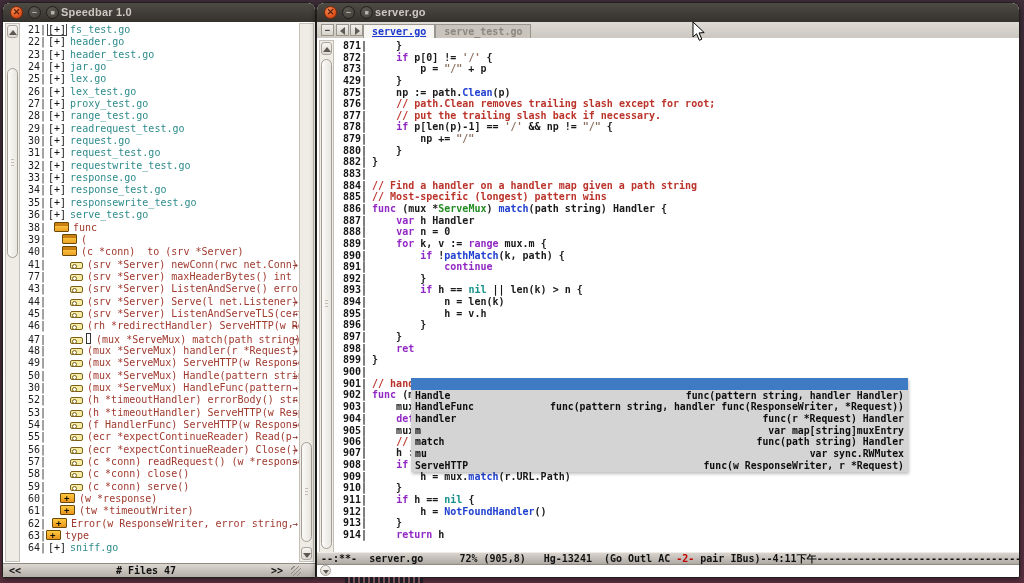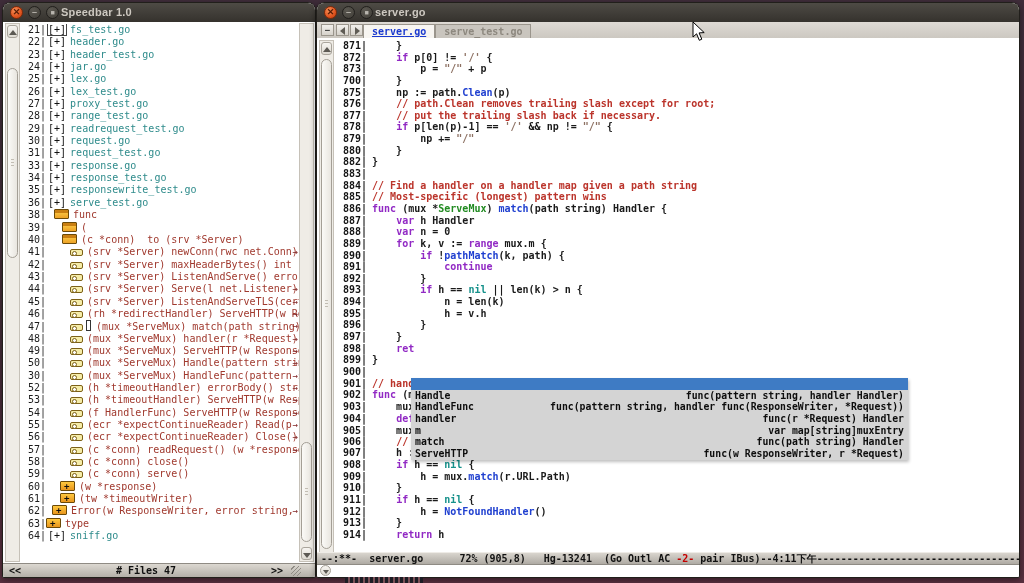--- a/index.html
+++ b/index.html
@@ -119,29 +119,30 @@
         <div class="sb-row"><span class="sb-num">22</span><span class="sb-bar">|</span><span style="display: inline-block; width: 2px;"></span><span class="sb-exp">[+]</span><span class="sb-text c-file">header.go</span></div>
         <div class="sb-row"><span class="sb-num">23</span><span class="sb-bar">|</span><span style="display: inline-block; width: 2px;"></span><span class="sb-exp">[+]</span><span class="sb-text c-file">header_test.go</span></div>
         <div class="sb-row"><span class="sb-num">24</span><span class="sb-bar">|</span><span style="display: inline-block; width: 2px;"></span><span class="sb-exp">[+]</span><span class="sb-text c-file">jar.go</span></div>
         <div class="sb-row"><span class="sb-num">25</span><span class="sb-bar">|</span><span style="display: inline-block; width: 2px;"></span><span class="sb-exp">[+]</span><span class="sb-text c-file">lex.go</span></div>
         <div class="sb-row"><span class="sb-num">26</span><span class="sb-bar">|</span><span style="display: inline-block; width: 2px;"></span><span class="sb-exp">[+]</span><span class="sb-text c-file">lex_test.go</span></div>
         <div class="sb-row"><span class="sb-num">27</span><span class="sb-bar">|</span><span style="display: inline-block; width: 2px;"></span><span class="sb-exp">[+]</span><span class="sb-text c-file">proxy_test.go</span></div>
         <div class="sb-row"><span class="sb-num">28</span><span class="sb-bar">|</span><span style="display: inline-block; width: 2px;"></span><span class="sb-exp">[+]</span><span class="sb-text c-file">range_test.go</span></div>
         <div class="sb-row"><span class="sb-num">29</span><span class="sb-bar">|</span><span style="display: inline-block; width: 2px;"></span><span class="sb-exp">[+]</span><span class="sb-text c-file">readrequest_test.go</span></div>
         <div class="sb-row"><span class="sb-num">30</span><span class="sb-bar">|</span><span style="display: inline-block; width: 2px;"></span><span class="sb-exp">[+]</span><span class="sb-text c-file">request.go</span></div>
         <div class="sb-row"><span class="sb-num">31</span><span class="sb-bar">|</span><span style="display: inline-block; width: 2px;"></span><span class="sb-exp">[+]</span><span class="sb-text c-file">request_test.go</span></div>
+        <div class="sb-row"><span class="sb-num">32</span><span class="sb-bar">|</span><span style="display: inline-block; width: 2px;"></span><span class="sb-exp">[+]</span><span class="sb-text c-file">requestwrite_test.go</span></div>
         <div class="sb-row"><span class="sb-num">33</span><span class="sb-bar">|</span><span style="display: inline-block; width: 2px;"></span><span class="sb-exp">[+]</span><span class="sb-text c-file">response.go</span></div>
         <div class="sb-row"><span class="sb-num">34</span><span class="sb-bar">|</span><span style="display: inline-block; width: 2px;"></span><span class="sb-exp">[+]</span><span class="sb-text c-file">response_test.go</span></div>
         <div class="sb-row"><span class="sb-num">35</span><span class="sb-bar">|</span><span style="display: inline-block; width: 2px;"></span><span class="sb-exp">[+]</span><span class="sb-text c-file">responsewrite_test.go</span></div>
         <div class="sb-row"><span class="sb-num">36</span><span class="sb-bar">|</span><span style="display: inline-block; width: 2px;"></span><span class="sb-exp">[+]</span><span class="sb-text c-file">serve_test.go</span></div>
         <div class="sb-row"><span class="sb-num">38</span><span class="sb-bar">|</span><span style="display: inline-block; width: 8px;"></span><span class="ico ico-fo"></span><span class="sb-text c-tag">func</span></div>
         <div class="sb-row"><span class="sb-num">39</span><span class="sb-bar">|</span><span style="display: inline-block; width: 16px;"></span><span class="ico ico-fo"></span><span class="sb-text c-tag">(</span></div>
         <div class="sb-row"><span class="sb-num">40</span><span class="sb-bar">|</span><span style="display: inline-block; width: 16px;"></span><span class="ico ico-fo"></span><span class="sb-text c-tag">(c *conn)  to (srv *Server)</span></div>
         <div class="sb-row"><span class="sb-num">41</span><span class="sb-bar">|</span><span style="display: inline-block; width: 24px;"></span><span class="ico ico-tag"></span><span class="sb-text c-tag">(srv *Server) newConn(rwc net.Conn) (</span><span class="sb-arrow">→</span></div>
-        <div class="sb-row"><span class="sb-num">42</span><span class="sb-bar">|</span><span style="display: inline-block; width: 24px;"></span><span class="ico ico-tag"></span><span class="sb-text c-tag">(srv *Server) maxHeaderBytes() int</span></div>
+        <div class="sb-row"><span class="sb-num">77</span><span class="sb-bar">|</span><span style="display: inline-block; width: 24px;"></span><span class="ico ico-tag"></span><span class="sb-text c-tag">(srv *Server) maxHeaderBytes() int</span></div>
         <div class="sb-row"><span class="sb-num">43</span><span class="sb-bar">|</span><span style="display: inline-block; width: 24px;"></span><span class="ico ico-tag"></span><span class="sb-text c-tag">(srv *Server) ListenAndServe() error</span></div>
         <div class="sb-row"><span class="sb-num">44</span><span class="sb-bar">|</span><span style="display: inline-block; width: 24px;"></span><span class="ico ico-tag"></span><span class="sb-text c-tag">(srv *Server) Serve(l net.Listener) e</span><span class="sb-arrow">→</span></div>
         <div class="sb-row"><span class="sb-num">45</span><span class="sb-bar">|</span><span style="display: inline-block; width: 24px;"></span><span class="ico ico-tag"></span><span class="sb-text c-tag">(srv *Server) ListenAndServeTLS(certF</span><span class="sb-arrow">→</span></div>
         <div class="sb-row"><span class="sb-num">46</span><span class="sb-bar">|</span><span style="display: inline-block; width: 24px;"></span><span class="ico ico-tag"></span><span class="sb-text c-tag">(rh *redirectHandler) ServeHTTP(w Res</span><span class="sb-arrow">→</span></div>
         <div class="sb-row"><span class="sb-num">47</span><span class="sb-bar">|</span><span style="display: inline-block; width: 24px;"></span><span class="ico ico-tag"></span><span class="sb-cur2" style="margin-left: 3px;"></span><span class="sb-text c-tag">(mux *ServeMux) match(path string) Ha</span><span class="sb-arrow">→</span></div>
         <div class="sb-row"><span class="sb-num">48</span><span class="sb-bar">|</span><span style="display: inline-block; width: 24px;"></span><span class="ico ico-tag"></span><span class="sb-text c-tag">(mux *ServeMux) handler(r *Request) H</span><span class="sb-arrow">→</span></div>
         <div class="sb-row"><span class="sb-num">49</span><span class="sb-bar">|</span><span style="display: inline-block; width: 24px;"></span><span class="ico ico-tag"></span><span class="sb-text c-tag">(mux *ServeMux) ServeHTTP(w ResponseW</span><span class="sb-arrow">→</span></div>
         <div class="sb-row"><span class="sb-num">50</span><span class="sb-bar">|</span><span style="display: inline-block; width: 24px;"></span><span class="ico ico-tag"></span><span class="sb-text c-tag">(mux *ServeMux) Handle(pattern string</span><span class="sb-arrow">→</span></div>
         <div class="sb-row"><span class="sb-num">30</span><span class="sb-bar">|</span><span style="display: inline-block; width: 24px;"></span><span class="ico ico-tag"></span><span class="sb-text c-tag">(mux *ServeMux) HandleFunc(pattern st</span><span class="sb-arrow">→</span></div>
         <div class="sb-row"><span class="sb-num">52</span><span class="sb-bar">|</span><span style="display: inline-block; width: 24px;"></span><span class="ico ico-tag"></span><span class="sb-text c-tag">(h *timeoutHandler) errorBody() strin</span><span class="sb-arrow">→</span></div>
@@ -200,21 +201,21 @@
     <div id="ed-tabs">
         <div class="tab active">server.go</div>
         <div class="tab inactive">serve_test.go</div>
       </div>
   </div>
   <div id="ed-body">
     <div id="code-lines">
         <div class="cl"><span class="cl-n">871</span><span class="cl-bar">|</span><span class="cl-t"><span class="sp">    }</span></span></div>
         <div class="cl"><span class="cl-n">872</span><span class="cl-bar">|</span><span class="cl-t"><span class="sp">    </span><span class="sk">if</span><span class="sp"> p[0] != </span><span class="ss">'/'</span><span class="sp"> {</span></span></div>
         <div class="cl"><span class="cl-n">873</span><span class="cl-bar">|</span><span class="cl-t"><span class="sp">        p = </span><span class="ss">"/"</span><span class="sp"> + p</span></span></div>
-        <div class="cl"><span class="cl-n">700</span><span class="cl-bar">|</span><span class="cl-t"><span class="sp">    }</span></span></div>
+        <div class="cl"><span class="cl-n">429</span><span class="cl-bar">|</span><span class="cl-t"><span class="sp">    }</span></span></div>
         <div class="cl"><span class="cl-n">875</span><span class="cl-bar">|</span><span class="cl-t"><span class="sp">    np := path.</span><span class="sf">Clean</span><span class="sp">(p)</span></span></div>
         <div class="cl"><span class="cl-n">876</span><span class="cl-bar">|</span><span class="cl-t"><span class="sp">    </span><span class="sc">// path.Clean removes trailing slash except for root;</span></span></div>
         <div class="cl"><span class="cl-n">877</span><span class="cl-bar">|</span><span class="cl-t"><span class="sp">    </span><span class="sc">// put the trailing slash back if necessary.</span></span></div>
         <div class="cl"><span class="cl-n">878</span><span class="cl-bar">|</span><span class="cl-t"><span class="sp">    </span><span class="sk">if</span><span class="sp"> p[len(p)-1] == </span><span class="ss">'/'</span><span class="sp"> &amp;&amp; np != </span><span class="ss">"/"</span><span class="sp"> {</span></span></div>
         <div class="cl"><span class="cl-n">879</span><span class="cl-bar">|</span><span class="cl-t"><span class="sp">        np += </span><span class="ss">"/"</span></span></div>
         <div class="cl"><span class="cl-n">880</span><span class="cl-bar">|</span><span class="cl-t"><span class="sp">    }</span></span></div>
         <div class="cl"><span class="cl-n">882</span><span class="cl-bar">|</span><span class="cl-t"><span class="sp">}</span></span></div>
         <div class="cl"><span class="cl-n">883</span><span class="cl-bar">|</span><span class="cl-t"></span></div>
         <div class="cl"><span class="cl-n">884</span><span class="cl-bar">|</span><span class="cl-t"><span class="sc">// Find a handler on a handler map given a path string</span></span></div>
         <div class="cl"><span class="cl-n">885</span><span class="cl-bar">|</span><span class="cl-t"><span class="sc">// Most-specific (longest) pattern wins</span></span></div>
@@ -248,20 +249,21 @@
         <div class="cl"><span class="cl-n">913</span><span class="cl-bar">|</span><span class="cl-t"><span class="sp">    }</span></span></div>
         <div class="cl"><span class="cl-n">914</span><span class="cl-bar">|</span><span class="cl-t"><span class="sp">    </span><span class="sk">return</span><span class="sp"> h</span></span></div>
       </div>
     <div id="popup">
         <div class="pp-row sel"></div>
         <div class="pp-row"><span>Handle</span><span>func(pattern string, handler Handler)</span></div>
         <div class="pp-row"><span>HandleFunc</span><span>func(pattern string, handler func(ResponseWriter, *Request))</span></div>
         <div class="pp-row"><span>handler</span><span>func(r *Request) Handler</span></div>
         <div class="pp-row"><span>m</span><span>var map[string]muxEntry</span></div>
         <div class="pp-row"><span>match</span><span>func(path string) Handler</span></div>
+        <div class="pp-row"><span>mu</span><span>var sync.RWMutex</span></div>
         <div class="pp-row"><span>ServeHTTP</span><span>func(w ResponseWriter, r *Request)</span></div>
       </div>
   </div>
   <div class="sbar" id="ed-scroll">
     <div class="sarrow" style="top:1px;">
         <div class="tri-up"></div>
       </div>
     <div class="sthumb" style="top:18px;height:490px;">
         <div class="sgrip"></div>
       </div>

